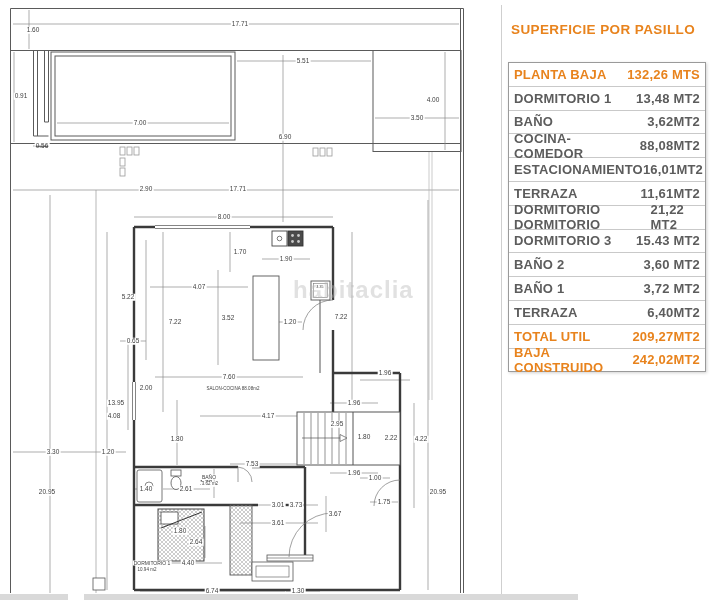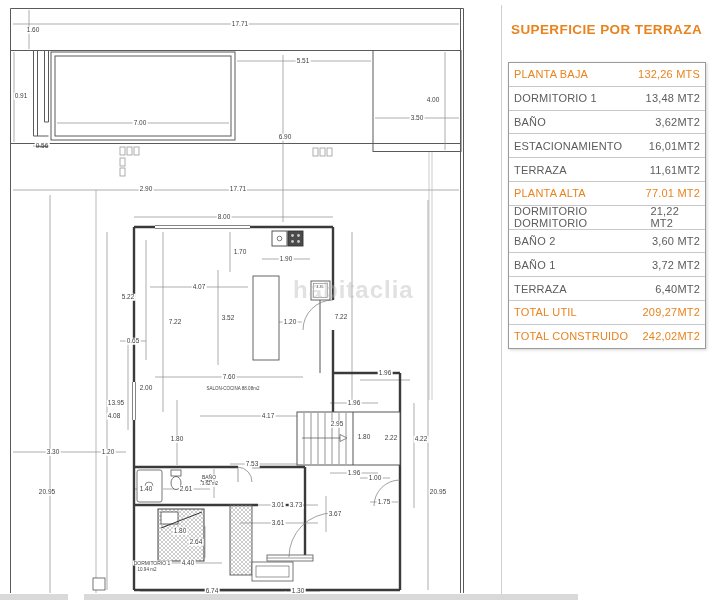--- a/index.html
+++ b/index.html
@@ -12,21 +12,21 @@
   .dim.strike{text-decoration:line-through;}
   .room{position:absolute;transform:translate(-50%,-50%);font-size:5px;line-height:1;color:#3f3f3f;
        background:#fff;padding:0 1px;white-space:nowrap;}
   .watermark{position:absolute;left:293px;top:276px;font-size:24px;font-weight:bold;
        color:rgba(184,184,184,0.42);letter-spacing:1px;}
   .panel-title{position:absolute;left:511px;top:22px;margin:0;font-size:13.5px;font-weight:bold;
        color:#e8831d;letter-spacing:0.4px;white-space:nowrap;}
   .area-table{position:absolute;left:508px;top:62px;width:196px;background:#fff;
        border:1px solid #9a9a9a;box-shadow:1px 1px 3px rgba(0,0,0,0.18);}
   .trow{display:flex;justify-content:space-between;align-items:center;height:22.8px;
-       border-bottom:1px solid #c9c9c9;padding:0 5px;font-size:11px;color:#5c5c5c;letter-spacing:0.2px;}
+       border-bottom:1px solid #c9c9c9;padding:0 5px;font-size:13px;color:#5c5c5c;letter-spacing:0.2px;font-weight:bold;}
   .trow:last-child{border-bottom:none;}
   .trow.hl{color:#e8831d;}
   .bbar{position:absolute;background:#d9d9d9;}
 </style>
 </head>
 <body>
 
 <div class="stage">
 
   <svg width="727" height="600" viewBox="0 0 727 600">
@@ -268,67 +268,71 @@
       <span class="dim" style="left: 188px; top: 563px;">4.40</span>
       <span class="dim" style="left: 212px; top: 591px;">6.74</span>
       <span class="dim" style="left: 298px; top: 591px;">1.30</span>
       <span class="room" style="left: 233px; top: 389px; font-size: 4.5px;">SALON-COCINA  88.08m2</span>
       <span class="room" style="left: 209px; top: 477px; font-size: 5px;">BAÑO</span>
       <span class="room" style="left: 210px; top: 484px; font-size: 4.5px;">3.62 m2</span>
       <span class="room" style="left: 152px; top: 563px; font-size: 5px;">DORMITORIO 1</span>
       <span class="room" style="left: 147px; top: 570px; font-size: 4.5px;">10.94 m2</span>
     </div>
 
-  <h1 class="panel-title">SUPERFICIE POR TERRAZA</h1>
+  <h1 class="panel-title">SUPERFICIE POR PASILLO</h1>
   <div class="area-table" id="area-table">
       <div class="trow hl">
         <span>PLANTA BAJA</span>
         <span>132,26 MTS</span>
       </div>
       <div class="trow">
         <span>DORMITORIO 1</span>
         <span>13,48 MT2</span>
       </div>
       <div class="trow">
         <span>BAÑO</span>
         <span>3,62MT2</span>
       </div>
       <div class="trow">
+        <span>COCINA-COMEDOR</span>
+        <span>88,08MT2</span>
+      </div>
+      <div class="trow">
         <span>ESTACIONAMIENTO</span>
         <span>16,01MT2</span>
       </div>
       <div class="trow">
         <span>TERRAZA</span>
         <span>11,61MT2</span>
       </div>
-      <div class="trow hl">
-        <span>PLANTA ALTA</span>
-        <span>77.01 MT2</span>
-      </div>
       <div class="trow">
         <span>DORMITORIO DORMITORIO</span>
         <span>21,22 MT2</span>
+      </div>
+      <div class="trow">
+        <span>DORMITORIO 3</span>
+        <span>15.43 MT2</span>
       </div>
       <div class="trow">
         <span>BAÑO 2</span>
         <span>3,60 MT2</span>
       </div>
       <div class="trow">
         <span>BAÑO 1</span>
         <span>3,72 MT2</span>
       </div>
       <div class="trow">
         <span>TERRAZA</span>
         <span>6,40MT2</span>
       </div>
       <div class="trow hl">
         <span>TOTAL UTIL</span>
         <span>209,27MT2</span>
       </div>
       <div class="trow hl">
-        <span>TOTAL CONSTRUIDO</span>
+        <span>BAJA CONSTRUIDO</span>
         <span>242,02MT2</span>
       </div>
     </div>
 
   <div class="bbar" style="left:0;top:594px;width:68px;height:6px;"></div>
   <div class="bbar" style="left:84px;top:594px;width:494px;height:6px;"></div>
 </div>
 
 </body></html>

